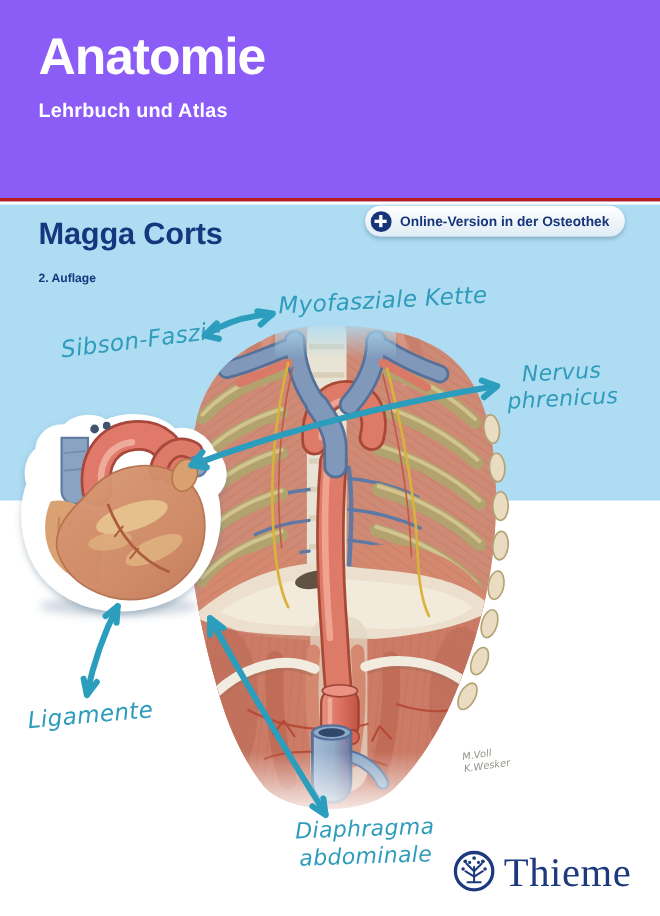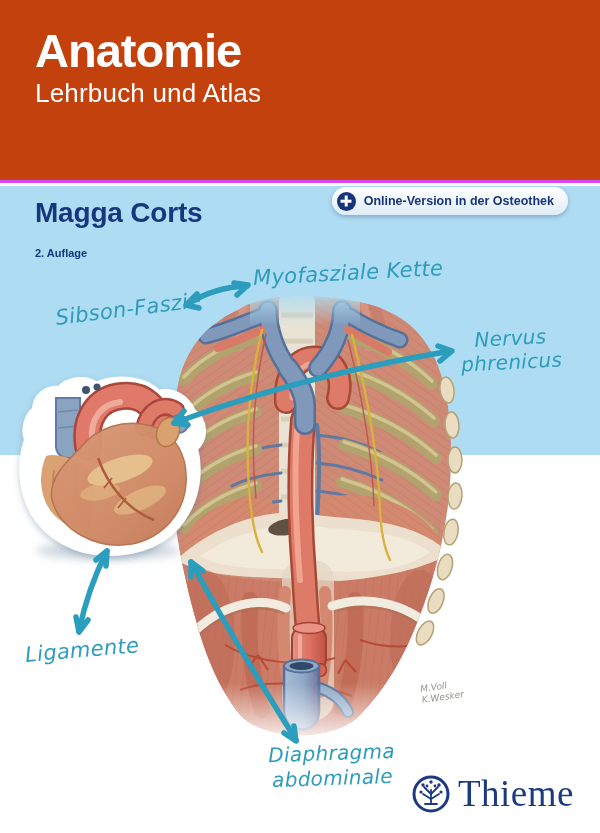--- a/index.html
+++ b/index.html
@@ -4,25 +4,25 @@
 <style>
   * { margin:0; padding:0; box-sizing:border-box; }
   html,body { background:#ffffff; }
   .page {
     position:relative; width:600px; height:833px; background:#ffffff;
     overflow:hidden; font-family:"Liberation Sans", sans-serif;
   }
   
   .header {
     position:absolute; top:0; left:0; right:0; height:183px;
-    background:#c2410c; border-bottom:3px solid #d946ef;
+    background:#8b5cf6; border-bottom:3px solid #b91c1c;
     padding:24px 35px 0 35px;
   }
   .title { color:#ffffff; font-size:47px; font-weight:bold; line-height:54px; letter-spacing:-1px; }
-  .subtitle { color:#ffffff; font-size:26px; font-weight:normal; letter-spacing:0.2px; }
+  .subtitle { color:#ffffff; font-size:18px; font-weight:bold; margin-top:12px; letter-spacing:0.2px; }
   
   .band { position:absolute; top:186px; left:0; right:0; height:269px; background:#aedcf2; }
   
   .badge {
     position:absolute; top:187px; right:32px; height:28px;
     display:flex; align-items:center; gap:8px; padding:0 14px 0 5px;
     background:linear-gradient(#ffffff,#e0ecf5);
     border-radius:14px; box-shadow:0 2px 4px rgba(30,60,100,0.30);
   }
   .badge-icon { width:19px; height:19px; border-radius:50%; background:#163479; position:relative; flex:0 0 auto; }
@@ -47,21 +47,21 @@
   .lbl-diaphragma  { left:256px; top:741px; width:152px; font-size:20px; line-height:25px; text-align:center; transform:rotate(-2deg); }
   
   .art { position:absolute; left:0; top:0; width:600px; height:833px; z-index:10; }
   
   .sig {
     position:absolute; left:421px; top:681px; z-index:20;
     font-size:9px; font-style:italic; line-height:11px; color:#97928a;
     transform:rotate(-8deg); font-family:"DejaVu Sans", sans-serif;
   }
   
-  .logo { position:absolute; right:26px; bottom:18px; display:flex; align-items:center; gap:7px; z-index:30; }
+  .logo { position:absolute; right:26px; bottom:18px; display:flex; gap:7px; z-index:30; }
   .logo-text { font-family:"Liberation Serif", serif; font-size:37px; color:#1d3a7e; letter-spacing:0.5px; }
 </style>
 </head>
 <body>
 
 <div class="page">
 
   <div class="header">
     <div class="title">
       <div>Anatomie</div>

